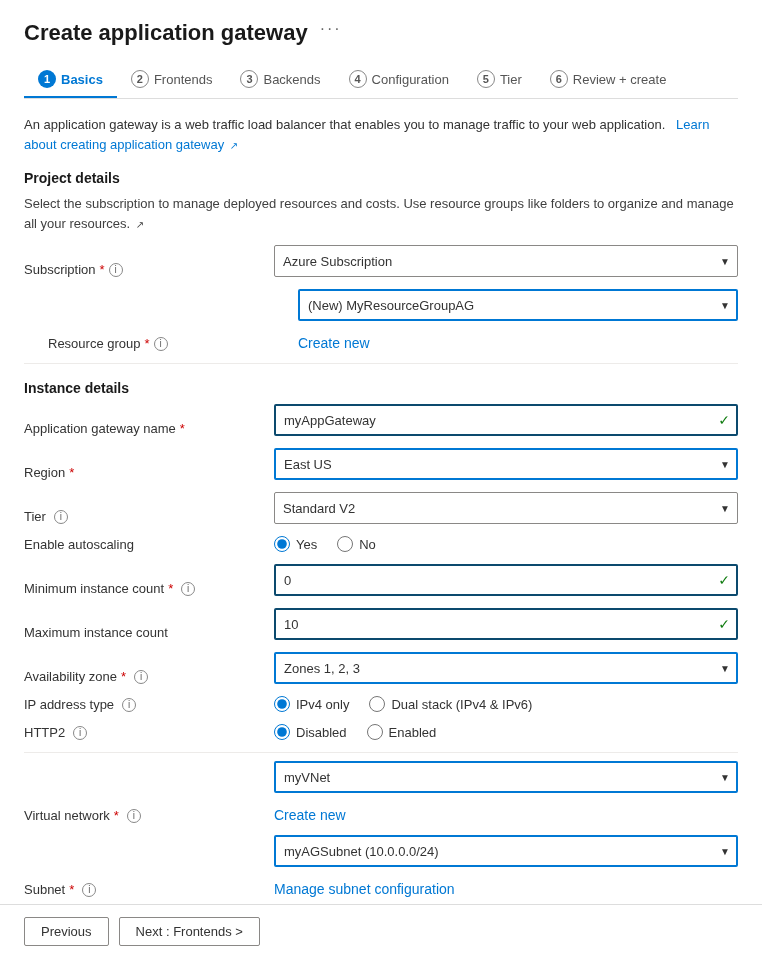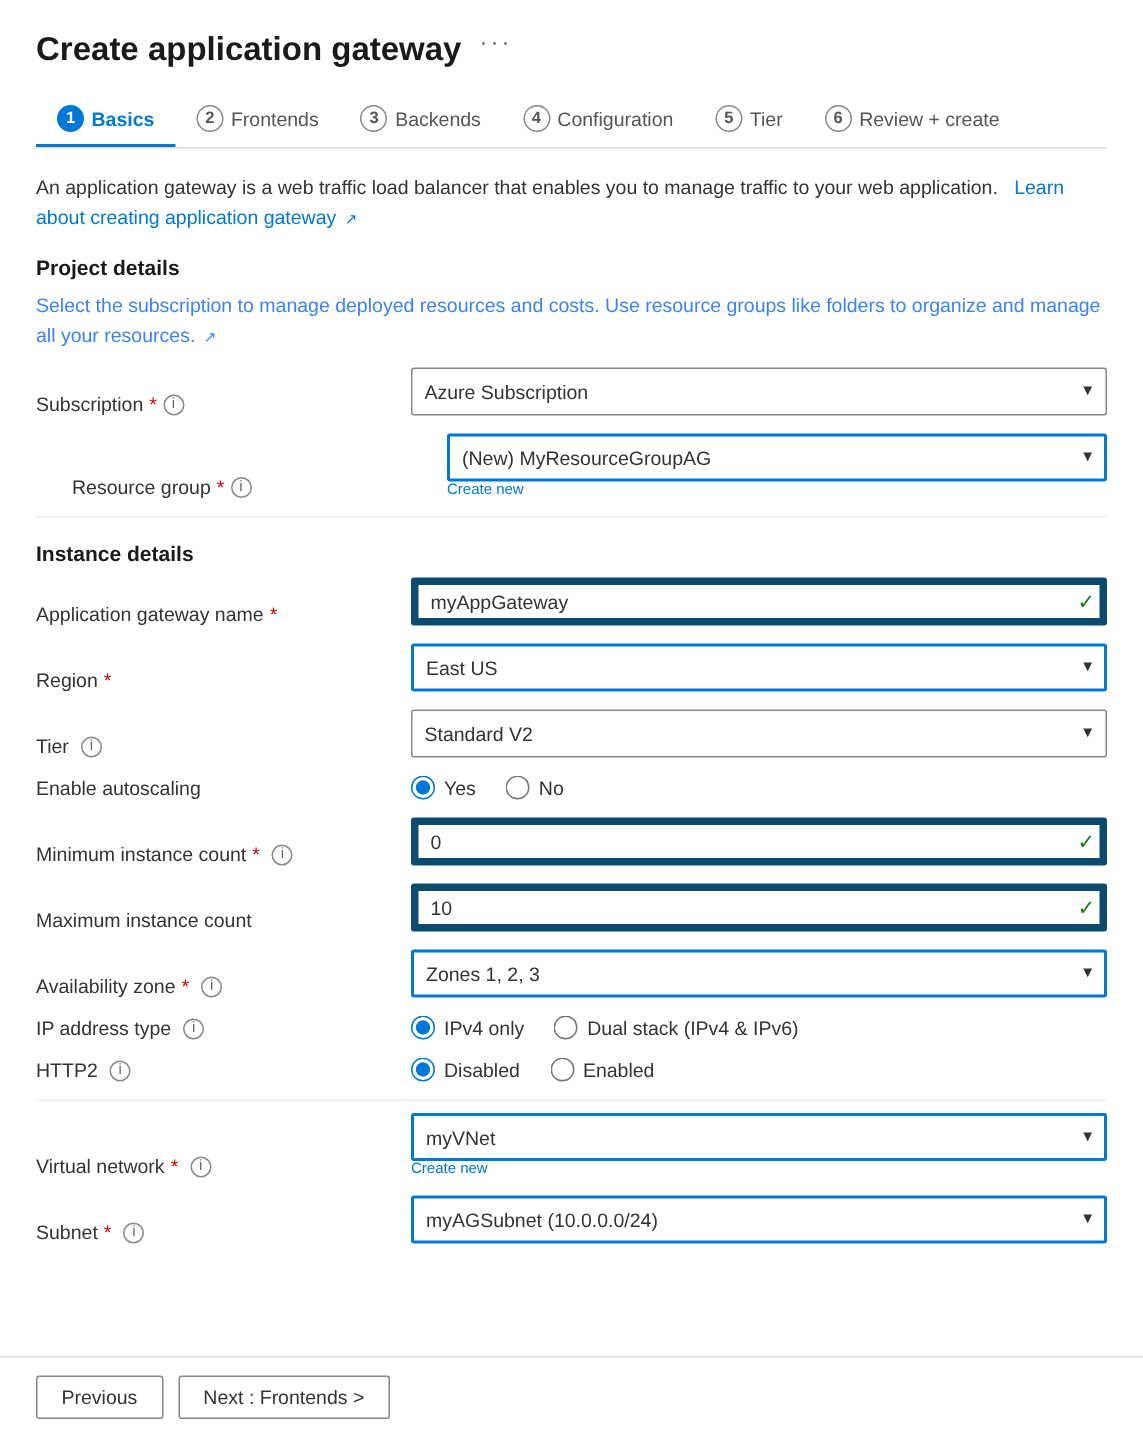--- a/index.html
+++ b/index.html
@@ -78,21 +78,21 @@
     
     .section-title {
       font-size: 14px;
       font-weight: 700;
       color: #1a1a1a;
       margin-bottom: 8px;
       margin-top: 16px;
     }
     .section-desc {
       font-size: 13px;
-      color: #3b82f6;
+      color: #404040;
       margin-bottom: 12px;
       line-height: 1.5;
     }
     
     .form-row {
       display: flex;
       align-items: flex-end;
       margin-bottom: 12px;
       gap: 0;
     }
@@ -156,21 +156,21 @@
     .dropdown-check {
       position: absolute;
       right: 8px;
       top: 50%;
       transform: translateY(-50%);
       color: #107c10;
       font-size: 14px;
     }
     .input-field {
       width: 100%;
-      border: 5px solid #0c4a6e;
+      border: 2px solid #0c4a6e;
       border-radius: 2px;
       padding: 4px 30px 4px 8px;
       font-size: 13px;
       color: #333;
       height: 32px;
       outline: none;
     }
     .input-wrapper {
       position: relative;
       width: 100%;
@@ -190,24 +190,24 @@
       cursor: pointer;
     }
     .radio-option input[type="radio"] {
       accent-color: #0078d4;
       width: 16px;
       height: 16px;
     }
     
     .create-new-link {
       color: #0078d4;
-      font-size: 10px;
+      font-size: 14px;
       cursor: pointer;
       text-decoration: none;
-      margin-top: 0;
+      margin-top: 14px;
       display: block;
     }
     
     .divider {
       border: none;
       border-top: 1px solid #edebe9;
       margin: 8px 0;
     }
     
     .resource-group-row {
@@ -502,20 +502,23 @@
         <span class="label-required"> *</span>
         <span class="info-icon" style="margin-left:4px;">i</span>
       </div>
       <div class="form-control">
         <div class="dropdown-wrapper highlighted">
           <select>
             <option>myAGSubnet (10.0.0.0/24)</option>
           </select>
           <span class="dropdown-arrow">▼</span>
         </div>
+        <a class="create-new-link" href="#">
+          <span>Manage subnet configuration</span>
+        </a>
       </div>
     </div>
 
   </div>
 </div>
 
 <div class="footer">
   <button class="btn">Previous</button>
   <button class="btn">Next : Frontends &gt;</button>
 </div>

